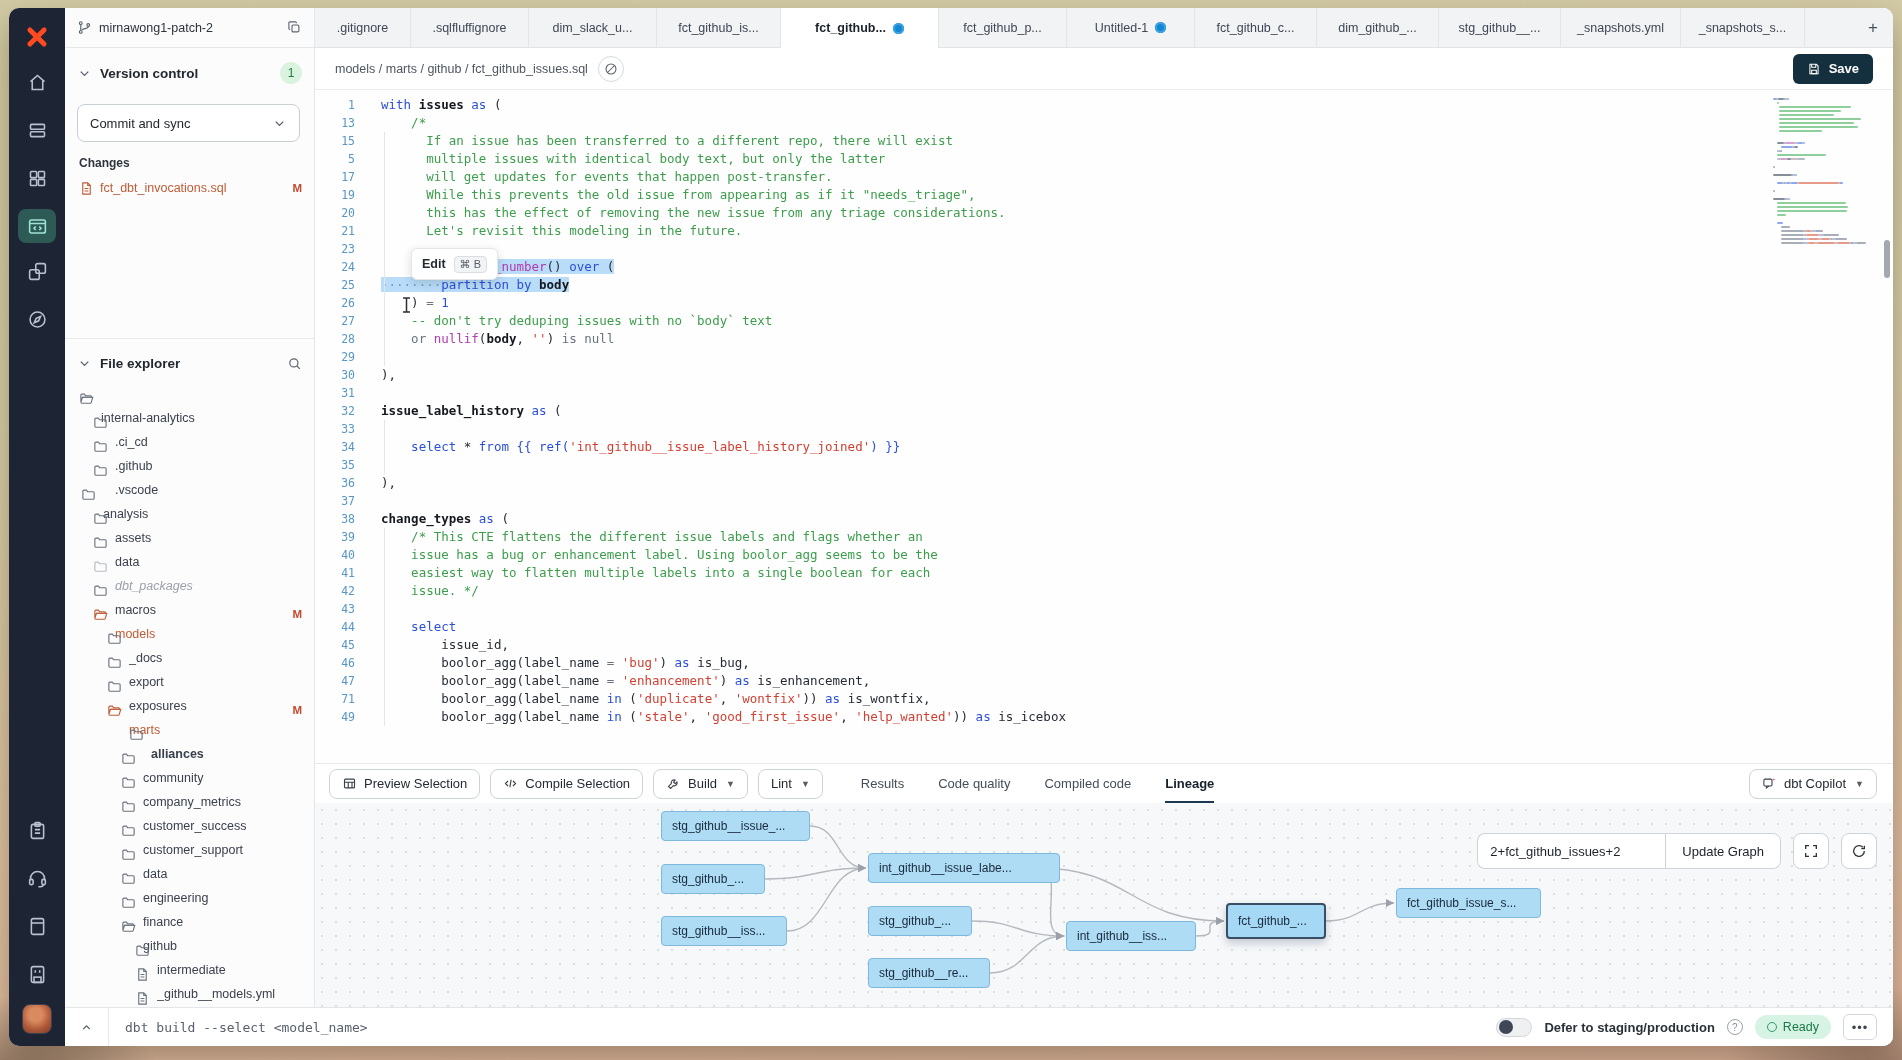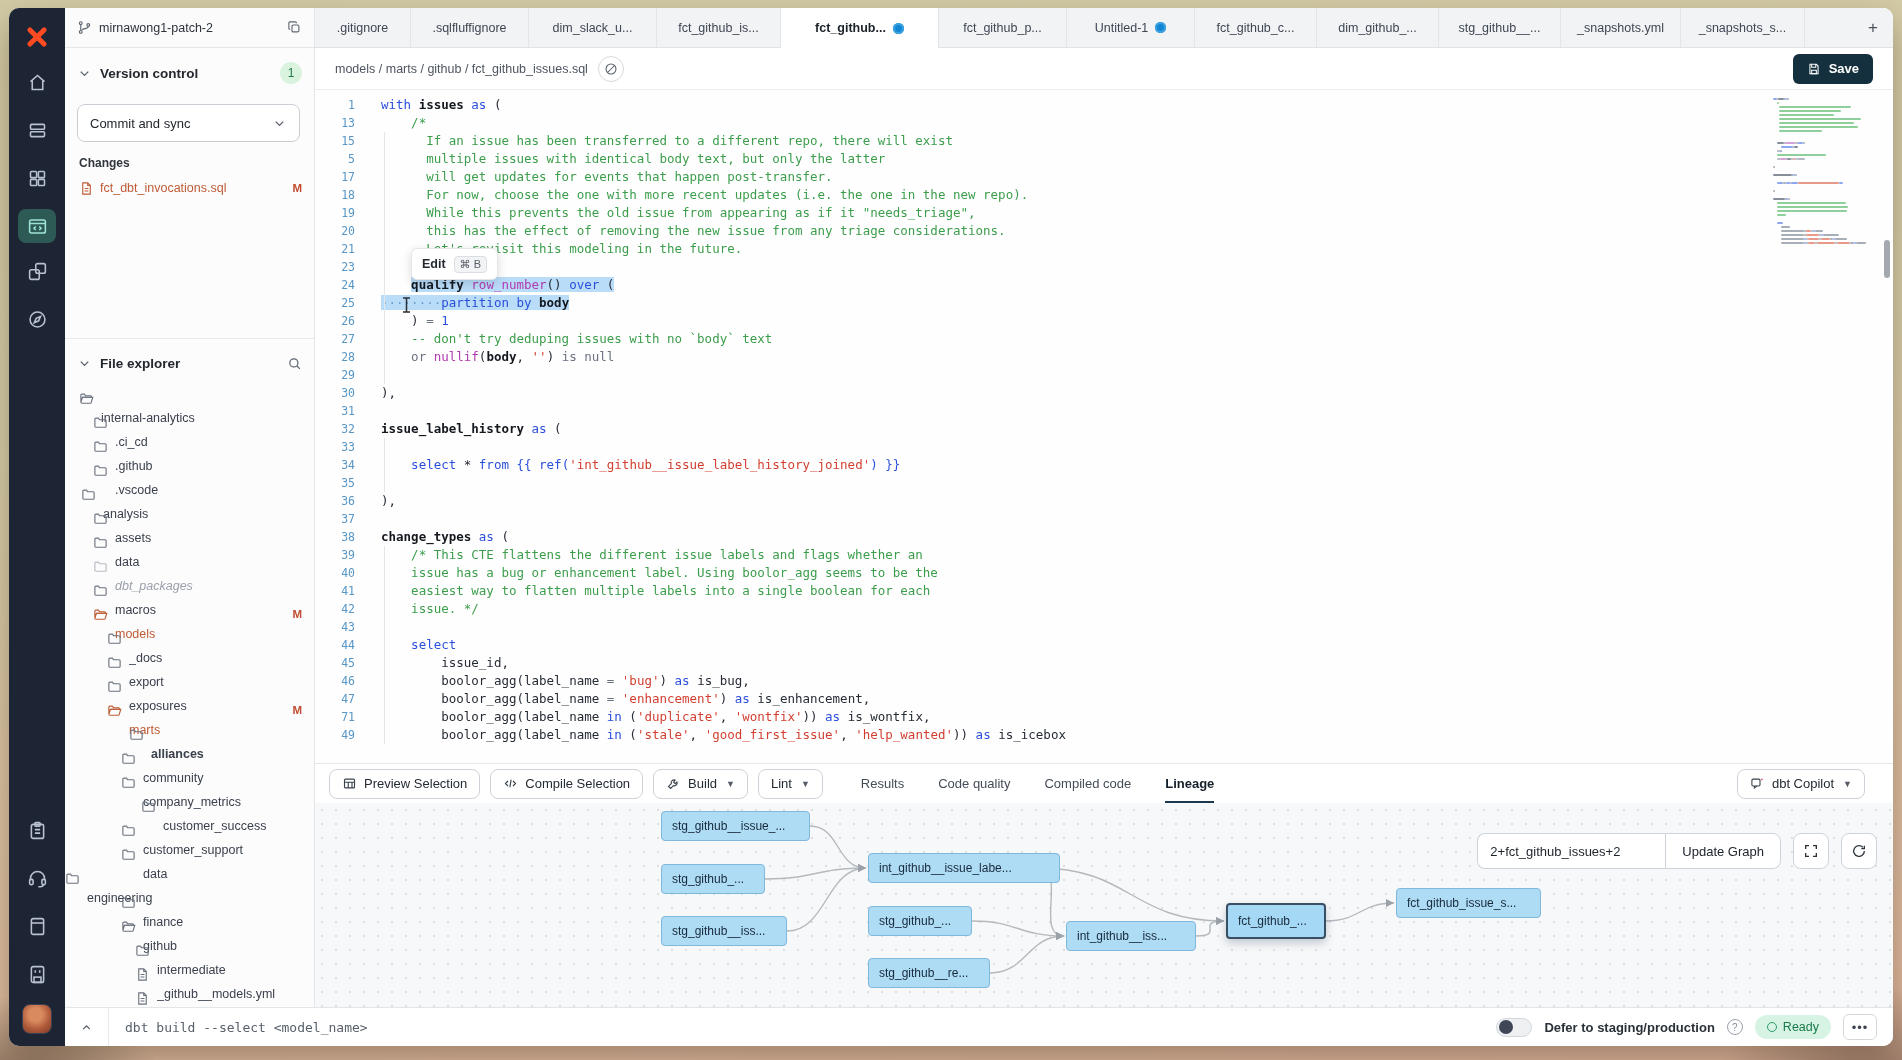--- a/index.html
+++ b/index.html
@@ -106,21 +106,21 @@
     border-top:1px solid #e6e8ea; display:flex; align-items:center; }
   .tbtn { height:30px; border:1px solid #ced3d9; border-radius:8px; background:#fff; display:inline-flex;
     align-items:center; gap:7px; padding:0 12px; font-size:13px; color:#252b33; cursor:pointer; white-space:nowrap; }
   .tbtn svg { width:15px; height:15px; color:#39414b; }
   .tbtn .chev { font-size:9px; color:#555c66; margin-left:2px; }
   .btn-group { display:flex; gap:10px; margin-left:14px; }
   .ptabs { display:flex; gap:34px; margin-left:38px; height:100%; align-items:center; }
   .ptab { font-size:13px; color:#454d58; height:100%; display:flex; align-items:center; position:relative; cursor:pointer; }
   .ptab.active { color:#15202b; font-weight:600; }
   .ptab.active::after { content:""; position:absolute; left:0; right:0; bottom:0; height:2px; background:#1b3a52; }
-  .copilot { margin-left:auto; margin-right:28px; }
+  .copilot { margin-left:auto; margin-right:16px; }
 
   
   .lineage { position:absolute; left:0; right:0; bottom:0; height:204px; background:#f7f8f9;
     background-image:radial-gradient(#dcdfe2 1px, transparent 1.2px); background-size:14px 14px; overflow:hidden; }
   .lineage svg.edges { position:absolute; inset:0; }
   .lnode { position:absolute; height:30px; line-height:28px; background:#aedcf5; border:1px solid #7fb8dc;
     border-radius:4px; padding:0 10px; font-size:12px; font-weight:500; color:#17293b; white-space:nowrap;
     overflow:hidden; cursor:pointer; }
   .lnode.sel { border:2px solid #3a4f63; height:36px; line-height:32px; background:#a5d8f4;
     box-shadow:0 4px 8px rgba(30,60,90,.25); }
@@ -396,39 +396,39 @@
               <path d="M3 6.5A1.5 1.5 0 0 1 4.5 5h4l2 2.5h9A1.5 1.5 0 0 1 21 9v9a1.5 1.5 0 0 1-1.5 1.5h-15A1.5 1.5 0 0 1 3 18z"></path>
             </svg></span>
           <span class="nm">community</span>
         </div>
         <div class="trow" style="padding-left: 56px;">
           <span class="fic"><svg viewBox="0 0 24 24" fill="none" stroke="currentColor" stroke-width="1.8">
               <path d="M3 6.5A1.5 1.5 0 0 1 4.5 5h4l2 2.5h9A1.5 1.5 0 0 1 21 9v9a1.5 1.5 0 0 1-1.5 1.5h-15A1.5 1.5 0 0 1 3 18z"></path>
             </svg></span>
           <span class="nm">company_metrics</span>
         </div>
-        <div class="trow" style="padding-left: 76px;">
+        <div class="trow" style="padding-left: 56px;">
           <span class="fic"><svg viewBox="0 0 24 24" fill="none" stroke="currentColor" stroke-width="1.8">
               <path d="M3 6.5A1.5 1.5 0 0 1 4.5 5h4l2 2.5h9A1.5 1.5 0 0 1 21 9v9a1.5 1.5 0 0 1-1.5 1.5h-15A1.5 1.5 0 0 1 3 18z"></path>
             </svg></span>
           <span class="nm">customer_success</span>
         </div>
         <div class="trow" style="padding-left: 56px;">
           <span class="fic"><svg viewBox="0 0 24 24" fill="none" stroke="currentColor" stroke-width="1.8">
               <path d="M3 6.5A1.5 1.5 0 0 1 4.5 5h4l2 2.5h9A1.5 1.5 0 0 1 21 9v9a1.5 1.5 0 0 1-1.5 1.5h-15A1.5 1.5 0 0 1 3 18z"></path>
             </svg></span>
           <span class="nm">customer_support</span>
         </div>
         <div class="trow" style="padding-left: 56px;">
           <span class="fic"><svg viewBox="0 0 24 24" fill="none" stroke="currentColor" stroke-width="1.8">
               <path d="M3 6.5A1.5 1.5 0 0 1 4.5 5h4l2 2.5h9A1.5 1.5 0 0 1 21 9v9a1.5 1.5 0 0 1-1.5 1.5h-15A1.5 1.5 0 0 1 3 18z"></path>
             </svg></span>
           <span class="nm">data</span>
         </div>
-        <div class="trow" style="">
+        <div class="trow" style="padding-left: 56px;">
           <span class="fic"><svg viewBox="0 0 24 24" fill="none" stroke="currentColor" stroke-width="1.8">
               <path d="M3 6.5A1.5 1.5 0 0 1 4.5 5h4l2 2.5h9A1.5 1.5 0 0 1 21 9v9a1.5 1.5 0 0 1-1.5 1.5h-15A1.5 1.5 0 0 1 3 18z"></path>
             </svg></span>
           <span class="nm">engineering</span>
         </div>
         <div class="trow" style="padding-left: 56px;">
           <span class="fic"><svg viewBox="0 0 24 24" fill="none" stroke="currentColor" stroke-width="1.8">
               <path d="M3 6.5A1.5 1.5 0 0 1 4.5 5h4l2 2.5h9A1.5 1.5 0 0 1 21 9v9a1.5 1.5 0 0 1-1.5 1.5h-15A1.5 1.5 0 0 1 3 18z"></path>
             </svg></span>
           <span class="nm">finance</span>
@@ -539,24 +539,20 @@
             <span class="ln">15</span>
             <span class="cd"><span class="cm">      If an issue has been transferred to a different repo, there will exist</span></span>
           </div>
           <div class="row g">
             <span class="ln">5</span>
             <span class="cd"><span class="cm">      multiple issues with identical body text, but only the latter</span></span>
           </div>
           <div class="row g">
             <span class="ln">17</span>
             <span class="cd"><span class="cm">      will get updates for events that happen post-transfer.</span></span>
-          </div>
-          <div class="row g">
-            <span class="ln">18</span>
-            <span class="cd"><span class="cm">      For now, choose the one with more recent updates (i.e. the one in the new repo).</span></span>
           </div>
           <div class="row g">
             <span class="ln">19</span>
             <span class="cd"><span class="cm">      While this prevents the old issue from appearing as if it "needs_triage",</span></span>
           </div>
           <div class="row g">
             <span class="ln">20</span>
             <span class="cd"><span class="cm">      this has the effect of removing the new issue from any triage considerations.</span></span>
           </div>
           <div class="row g">

